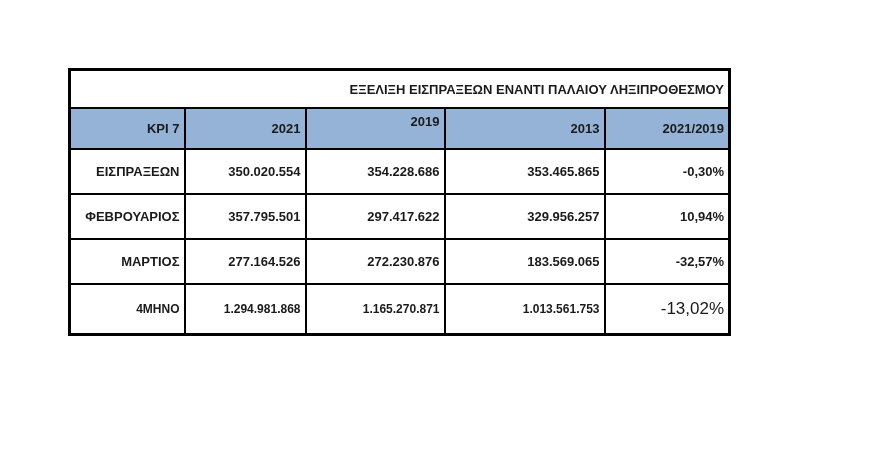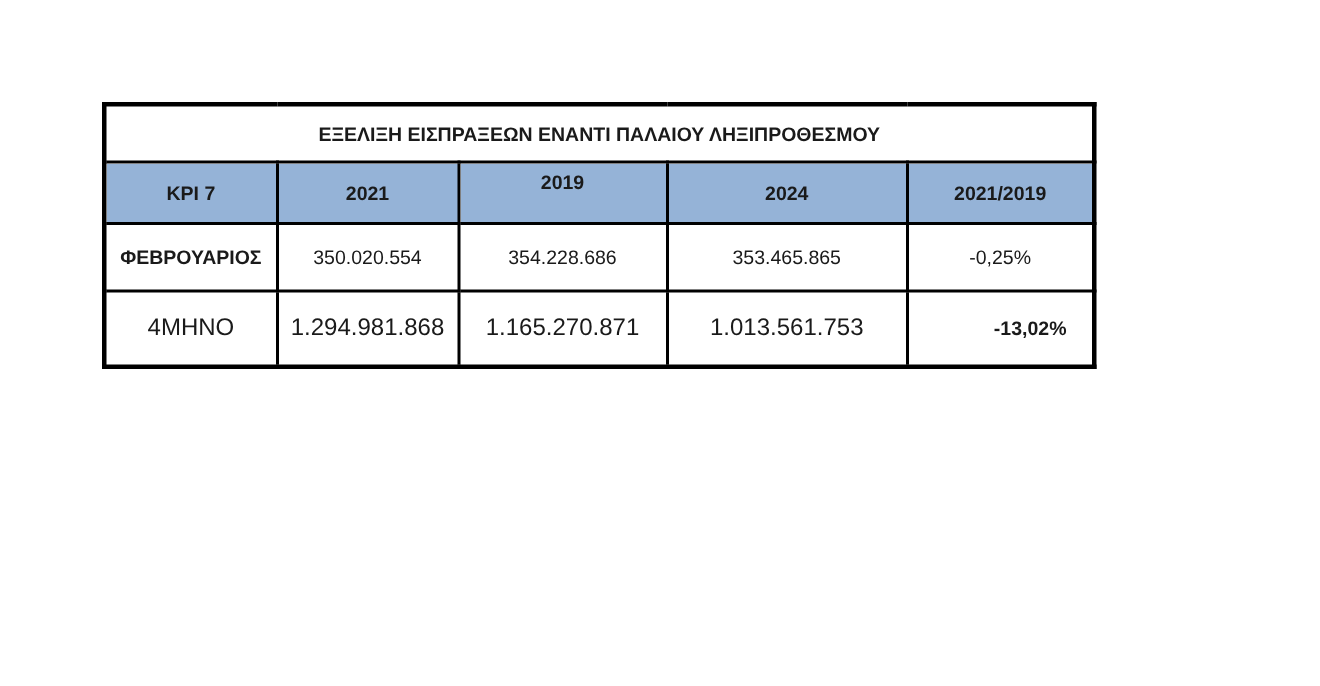--- a/index.html
+++ b/index.html
@@ -26,21 +26,21 @@
     width:660px;
     border:3px solid var(--border-color);
   }
   col.c0{width:115px}
   col.c1{width:121px}
   col.c2{width:139px}
   col.c3{width:160px}
   col.c4{width:125px}
   td,th{
     border:2px solid var(--border-color);
-    text-align:center;
+    text-align:right;
     vertical-align:middle;
     font-size:13px;
     padding:0 4px;
     overflow:hidden;
     white-space:nowrap;
   }
   tr.title-row td{
     height:36px;
     font-weight:bold;
     font-size:13px;
@@ -51,25 +51,25 @@
     background:var(--header-bg);
     font-weight:bold;
     font-size:13px;
   }
   tr.header-row th.top-align{
     vertical-align:top;
     padding-top:5px;
     margin-left:24px;
   }
   tr.data-row{height:45px;}
-  tr.data-row td{font-weight:normal;}
+  tr.data-row td{font-weight:bold;}
   tr.data-row td.month{font-weight:bold;}
   tr.total-row{height:50px;}
-  tr.total-row td{font-weight:normal;font-size:16px;}
-  tr.total-row td.pct{font-weight:bold;font-size:13px;padding-left:44px;}
+  tr.total-row td{font-weight:bold;font-size:12px;}
+  tr.total-row td.pct{font-weight:normal;font-size:17px;padding-left:44px;}
 </style>
 </head>
 <body>
 
 <div class="tbl-wrap">
   <table>
     <colgroup>
       <col class="c0">
         <col class="c1">
         <col class="c2">
@@ -77,31 +77,45 @@
         <col class="c4">
     </colgroup>
     <thead>
       <tr class="title-row">
         <td colspan="5">ΕΞΕΛΙΞΗ ΕΙΣΠΡΑΞΕΩΝ ΕΝΑΝΤΙ ΠΑΛΑΙΟΥ ΛΗΞΙΠΡΟΘΕΣΜΟΥ</td>
       </tr>
       <tr class="header-row">
         <th>KPI 7</th>
         <th>2021</th>
         <th class="top-align">2019</th>
-        <th>2024</th>
+        <th>2013</th>
         <th>2021/2019</th>
       </tr>
     </thead>
     <tbody>
       <tr class="data-row">
-        <td class="month">ΦΕΒΡΟΥΑΡΙΟΣ</td>
+        <td class="month">ΕΙΣΠΡΑΞΕΩΝ</td>
         <td>350.020.554</td>
         <td>354.228.686</td>
         <td>353.465.865</td>
-        <td>-0,25%</td>
+        <td>-0,30%</td>
+      </tr>
+      <tr class="data-row">
+        <td class="month">ΦΕΒΡΟΥΑΡΙΟΣ</td>
+        <td>357.795.501</td>
+        <td>297.417.622</td>
+        <td>329.956.257</td>
+        <td>10,94%</td>
+      </tr>
+      <tr class="data-row">
+        <td class="month">ΜΑΡΤΙΟΣ</td>
+        <td>277.164.526</td>
+        <td>272.230.876</td>
+        <td>183.569.065</td>
+        <td>-32,57%</td>
       </tr>
       <tr class="total-row">
         <td>4ΜΗΝΟ</td>
         <td>1.294.981.868</td>
         <td>1.165.270.871</td>
         <td>1.013.561.753</td>
         <td class="pct">-13,02%</td>
       </tr>
     </tbody>
   </table>

